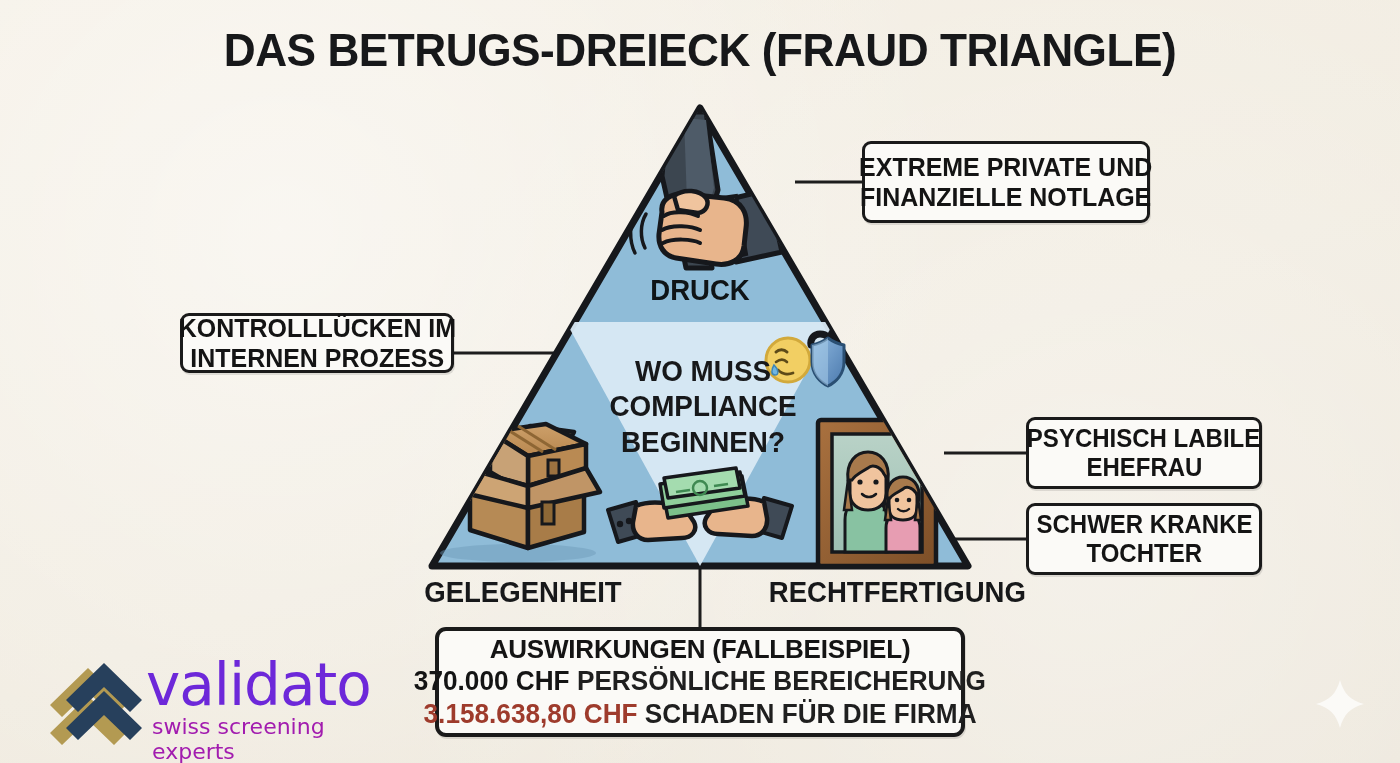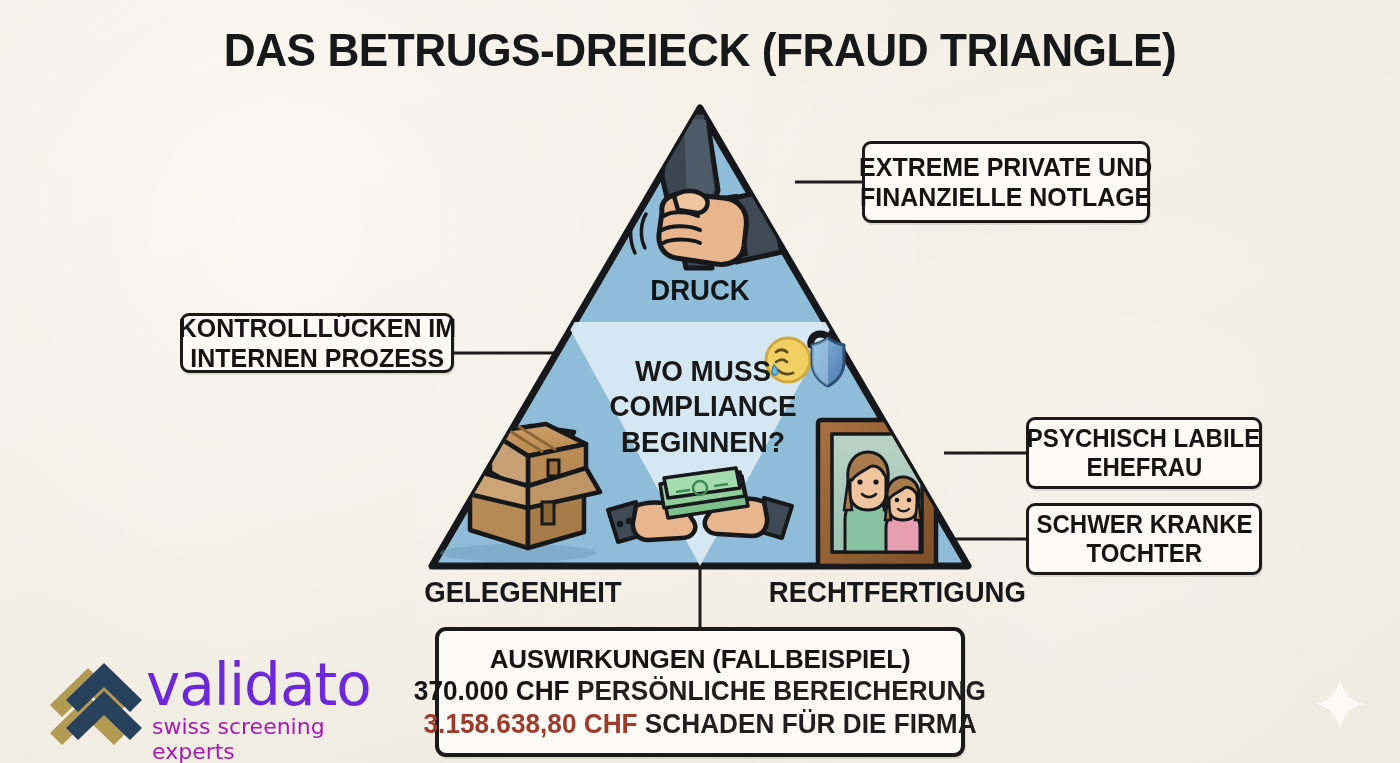--- a/index.html
+++ b/index.html
@@ -68,21 +68,21 @@
     display: block;
     white-space: nowrap;
     transform: scaleX(0.96);
   }
   .co-extreme { left: 862px; top: 141px; width: 288px; height: 82px; font-size: 26px; }
   .co-kontroll { left: 180px; top: 313px; width: 274px; height: 60px; font-size: 26px; }
   .co-psych   { left: 1026px; top: 417px; width: 236px; height: 72px; font-size: 25px; }
   .co-tochter { left: 1026px; top: 503px; width: 236px; height: 72px; font-size: 25px; }
 
   .co-impact {
-    left: 435px; top: 627px; width: 530px; height: 130px;
+    left: 435px; top: 627px; width: 530px; height: 110px;
     border-width: 4px;
     border-radius: 11px;
     justify-content: center;
     gap: 2px;
   }
   .co-impact .hd { font-size: 26px; letter-spacing: -0.2px; }
   .co-impact .rw { font-size: 27px; white-space: nowrap; transform: scaleX(0.97); }
   .amt { font-weight: 700; color: #141414; }
   .amt-red { font-weight: 700; color: #9e3b2c; }
   .lbl-rest { font-weight: 700; color: #1f1f1f; }

